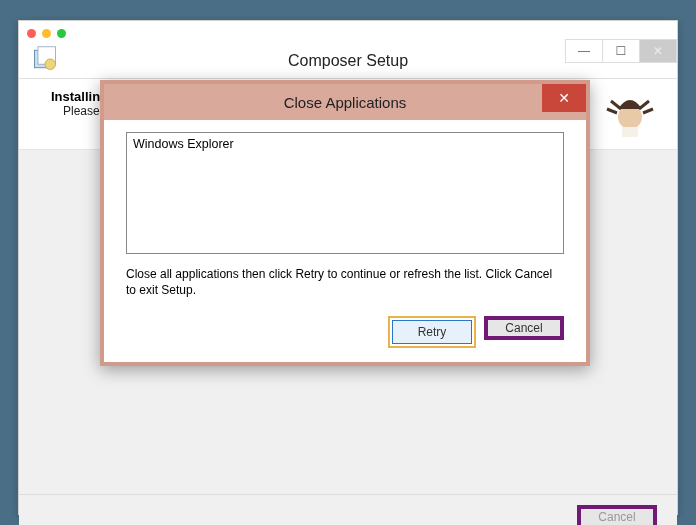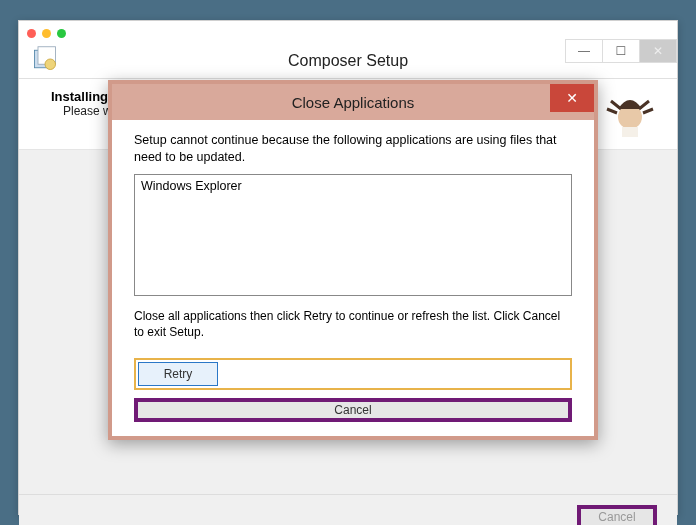--- a/index.html
+++ b/index.html
@@ -98,21 +98,21 @@
     font-size:12px;
     color:#333;
     padding: 0 12px;
     cursor: pointer;
   }
   .btn[disabled] { color:#999; cursor:default; }
 
   
   .modal {
     position:absolute;
-    left: 108px; top: 80px;
+    left: 100px; top: 80px;
     width: 490px;
     background:#fff;
     border: 4px solid #d19a8a;
     box-shadow: 0 4px 16px rgba(0,0,0,0.35);
   }
   .modal-titlebar {
     height: 36px;
     background:#d9a99b;
     display:flex; align-items:center; justify-content:center;
     position:relative;
@@ -135,21 +135,20 @@
     border: 1px solid #888;
     background:#fff;
     padding: 4px 6px;
     font-size: 12.5px;
     overflow:auto;
   }
   .modal-hint { font-size:12px; line-height:1.35; margin-top:12px; }
   .modal-footer {
     display:flex; justify-content:flex-end; gap:8px;
     padding: 8px 22px 14px 22px;
-    flex-direction: column;
   }
   .retry-highlight {
     border: 2px solid #e8b34a;
     padding: 2px;
     display:inline-block;
   }
   .btn-retry {
     border: 1px solid #2a77c7;
     background:#e7f1fb;
   }
@@ -203,21 +202,20 @@
 </div>
 
 <div class="modal">
   <div class="modal-titlebar">
     <div class="modal-title">Close Applications</div>
     <div class="modal-close">
       <span>✕</span>
     </div>
   </div>
   <div class="modal-body">
-    <div class="modal-msg">Setup cannot continue because the following applications are using files that need to be updated.</div>
     <div class="app-list">
       <div>Windows Explorer</div>
     </div>
     <div class="modal-hint">Close all applications then click Retry to continue or refresh the list. Click Cancel to exit Setup.</div>
   </div>
   <div class="modal-footer">
     <span class="retry-highlight">
       <button class="btn btn-retry">Retry</button>
     </span>
     <button class="btn">Cancel</button>

